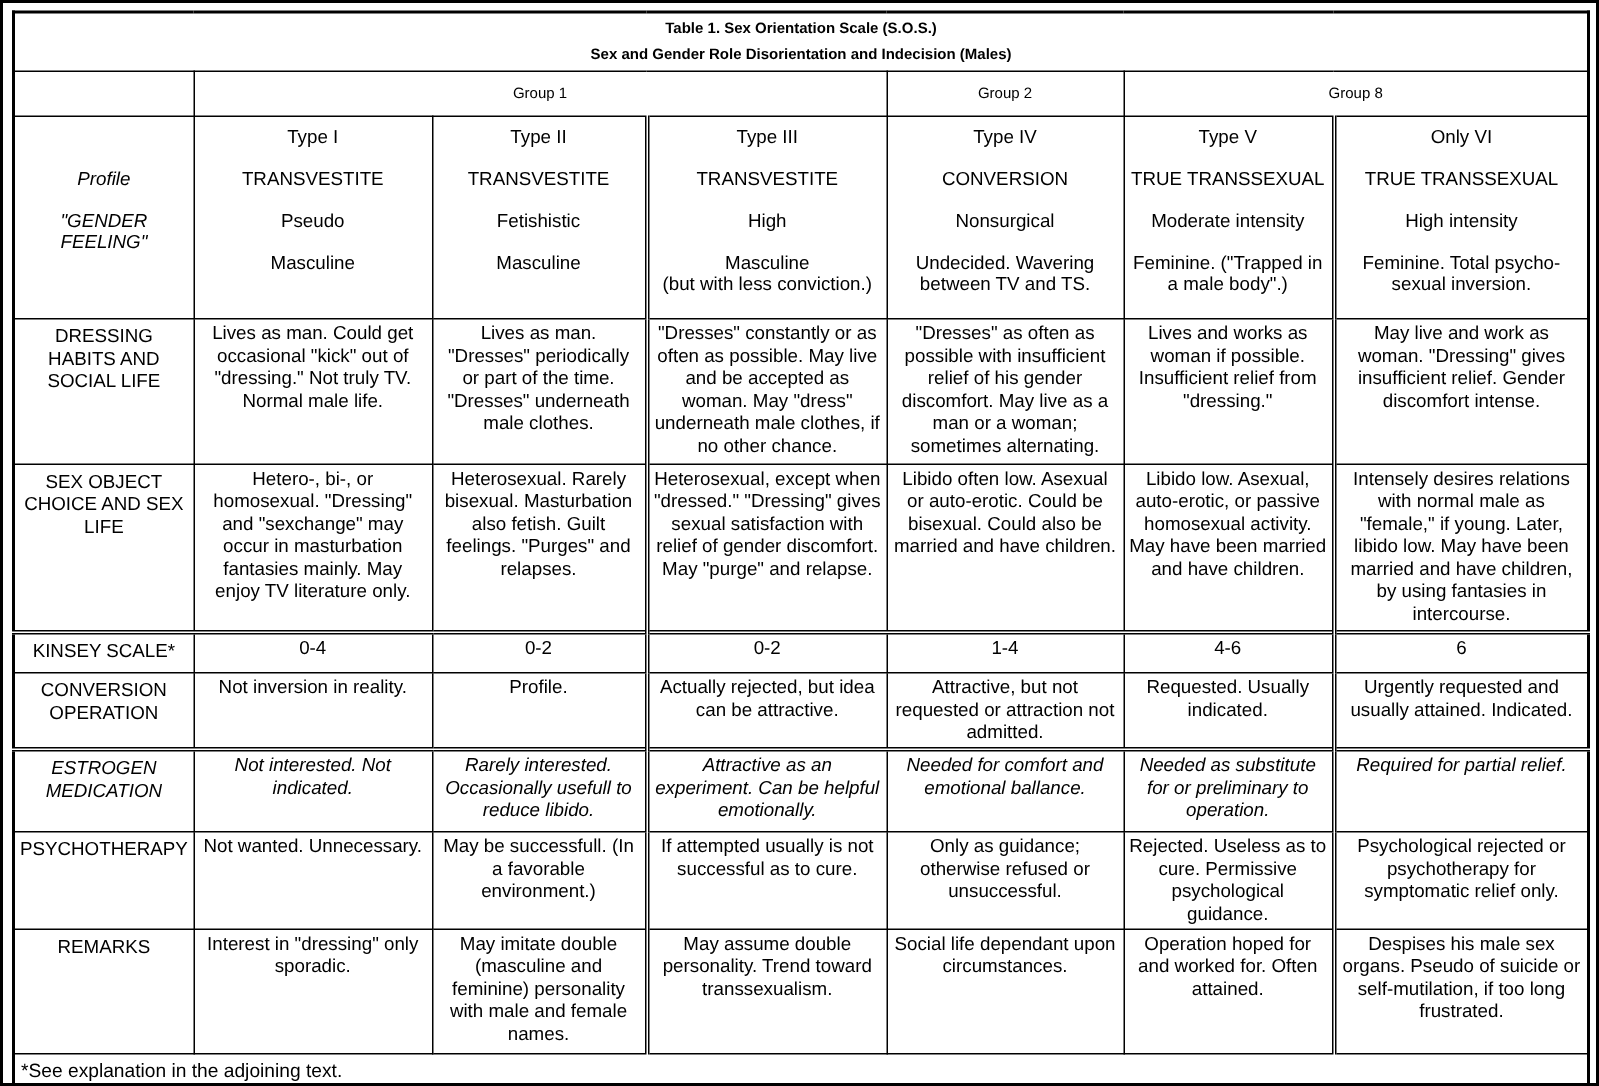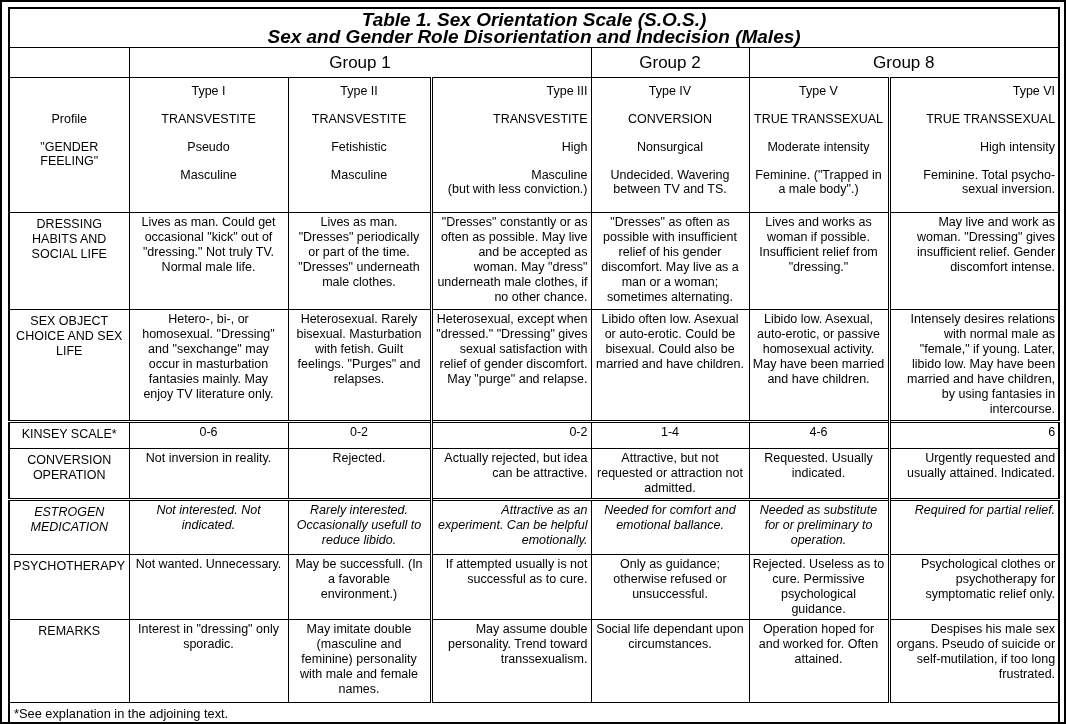--- a/index.html
+++ b/index.html
@@ -11,40 +11,40 @@
   table.sos {
     border-collapse:collapse; table-layout:fixed; width:1050px;
     border:2px solid #000;
   }
   td {
     border:1px solid #000; text-align:center; vertical-align:top;
     padding:2px 3px; font-size:12.5px; line-height:15px;
     overflow:hidden; box-sizing:border-box;
   }
   
-  td.c3, td.c6 { border-left:3px double #000;text-align:right; }
+  td.c3, td.c6 { border-left:3px double #000; }
   tr.dbl-top td { border-top:3px double #000; }
 
   tr.r-title  { height:38px; }
   tr.r-groups { height:30px; }
   tr.r-profile{ height:118px; }
   tr.r-dress  { height:97px; }
   tr.r-sex    { height:112px; }
   tr.r-kinsey { height:27px; }
   tr.r-conv   { height:51px; }
   tr.r-estro  { height:55px;font-style:italic; }
   tr.r-psych  { height:52px; }
   tr.r-remarks{ height:83px; }
   tr.r-notes  { height:39px; }
 
-  td.title-cell { vertical-align:middle; font-weight:bold; font-style:italic; font-size:19px; line-height:17px; border-bottom:1px solid #000; }
-  td.group-cell { vertical-align:middle; font-size:17px; }
+  td.title-cell { vertical-align:middle; font-weight:bold; font-size:10px; line-height:17px; border-bottom:1px solid #000; }
+  td.group-cell { vertical-align:middle; font-size:10px; }
   td.profile-cell { padding-top:6px; }
   .pl { line-height:14px; margin-bottom:14px; white-space:pre-line; }
-  td.profile-label-cell { padding-top:34px; }
+  td.profile-label-cell { padding-top:34px;font-style:italic; }
   td.row-label { padding-top:4px; }
   td.notes-cell { text-align:left; padding:3px 4px; font-size:12.8px; line-height:16px; }
 </style>
 </head>
 <body>
 
 <div class="page">
   <table class="sos">
     <colgroup>
       <col style="width:120px">
@@ -103,62 +103,62 @@
 between TV and TS.</div>
       </td>
       <td class="profile-cell">
         <div class="pl">Type V</div>
         <div class="pl">TRUE TRANSSEXUAL</div>
         <div class="pl">Moderate intensity</div>
         <div class="pl">Feminine. ("Trapped in
 a male body".)</div>
       </td>
       <td class="profile-cell c6">
-        <div class="pl">Type VI</div>
+        <div class="pl">Only VI</div>
         <div class="pl">TRUE TRANSSEXUAL</div>
         <div class="pl">High intensity</div>
         <div class="pl">Feminine. Total psycho-
 sexual inversion.</div>
       </td>
     </tr>
 
     <tr class="r-dress">
       <td class="row-label">DRESSING HABITS AND SOCIAL LIFE</td>
       <td>Lives as man. Could get occasional "kick" out of "dressing." Not truly TV. Normal male life.</td>
       <td>Lives as man. "Dresses" periodically or part of the time. "Dresses" underneath male clothes.</td>
       <td class="c3">"Dresses" constantly or as often as possible. May live and be accepted as woman. May "dress" underneath male clothes, if no other chance.</td>
       <td>"Dresses" as often as possible with insufficient relief of his gender discomfort. May live as a man or a woman; sometimes alternating.</td>
       <td>Lives and works as woman if possible. Insufficient relief from "dressing."</td>
       <td class="c6">May live and work as woman. "Dressing" gives insufficient relief. Gender discomfort intense.</td>
     </tr>
 
     <tr class="r-sex">
       <td class="row-label">SEX OBJECT CHOICE AND SEX LIFE</td>
       <td>Hetero-, bi-, or homosexual. "Dressing" and "sexchange" may occur in masturbation fantasies mainly. May enjoy TV literature only.</td>
-      <td>Heterosexual. Rarely bisexual. Masturbation with fetish. Guilt feelings. "Purges" and relapses.</td>
+      <td>Heterosexual. Rarely bisexual. Masturbation also fetish. Guilt feelings. "Purges" and relapses.</td>
       <td class="c3">Heterosexual, except when "dressed." "Dressing" gives sexual satisfaction with relief of gender discomfort. May "purge" and relapse.</td>
       <td>Libido often low. Asexual or auto-erotic. Could be bisexual. Could also be married and have children.</td>
       <td>Libido low. Asexual, auto-erotic, or passive homosexual activity. May have been married and have children.</td>
       <td class="c6">Intensely desires relations with normal male as "female," if young. Later, libido low. May have been married and have children, by using fantasies in intercourse.</td>
     </tr>
 
     <tr class="r-kinsey dbl-top">
       <td class="row-label">KINSEY SCALE*</td>
-      <td>0-6</td>
+      <td>0-4</td>
       <td>0-2</td>
       <td class="c3">0-2</td>
       <td>1-4</td>
       <td>4-6</td>
       <td class="c6">6</td>
     </tr>
 
     <tr class="r-conv">
       <td class="row-label">CONVERSION OPERATION</td>
       <td>Not inversion in reality.</td>
-      <td>Rejected.</td>
+      <td>Profile.</td>
       <td class="c3">Actually rejected, but idea can be attractive.</td>
       <td>Attractive, but not requested or attraction not admitted.</td>
       <td>Requested. Usually indicated.</td>
       <td class="c6">Urgently requested and usually attained. Indicated.</td>
     </tr>
 
     <tr class="r-estro dbl-top">
       <td class="row-label">ESTROGEN MEDICATION</td>
       <td>Not interested. Not indicated.</td>
       <td>Rarely interested. Occasionally usefull to reduce libido.</td>
@@ -168,21 +168,21 @@
       <td class="c6">Required for partial relief.</td>
     </tr>
 
     <tr class="r-psych">
       <td class="row-label">PSYCHOTHERAPY</td>
       <td>Not wanted. Unnecessary.</td>
       <td>May be successfull. (In a favorable environment.)</td>
       <td class="c3">If attempted usually is not successful as to cure.</td>
       <td>Only as guidance; otherwise refused or unsuccessful.</td>
       <td>Rejected. Useless as to cure. Permissive psychological guidance.</td>
-      <td class="c6">Psychological clothes or psychotherapy for symptomatic relief only.</td>
+      <td class="c6">Psychological rejected or psychotherapy for symptomatic relief only.</td>
     </tr>
 
     <tr class="r-remarks">
       <td class="row-label">REMARKS</td>
       <td>Interest in "dressing" only sporadic.</td>
       <td>May imitate double (masculine and feminine) personality with male and female names.</td>
       <td class="c3">May assume double personality. Trend toward transsexualism.</td>
       <td>Social life dependant upon circumstances.</td>
       <td>Operation hoped for and worked for. Often attained.</td>
       <td class="c6">Despises his male sex organs. Pseudo of suicide or self-mutilation, if too long frustrated.</td>

